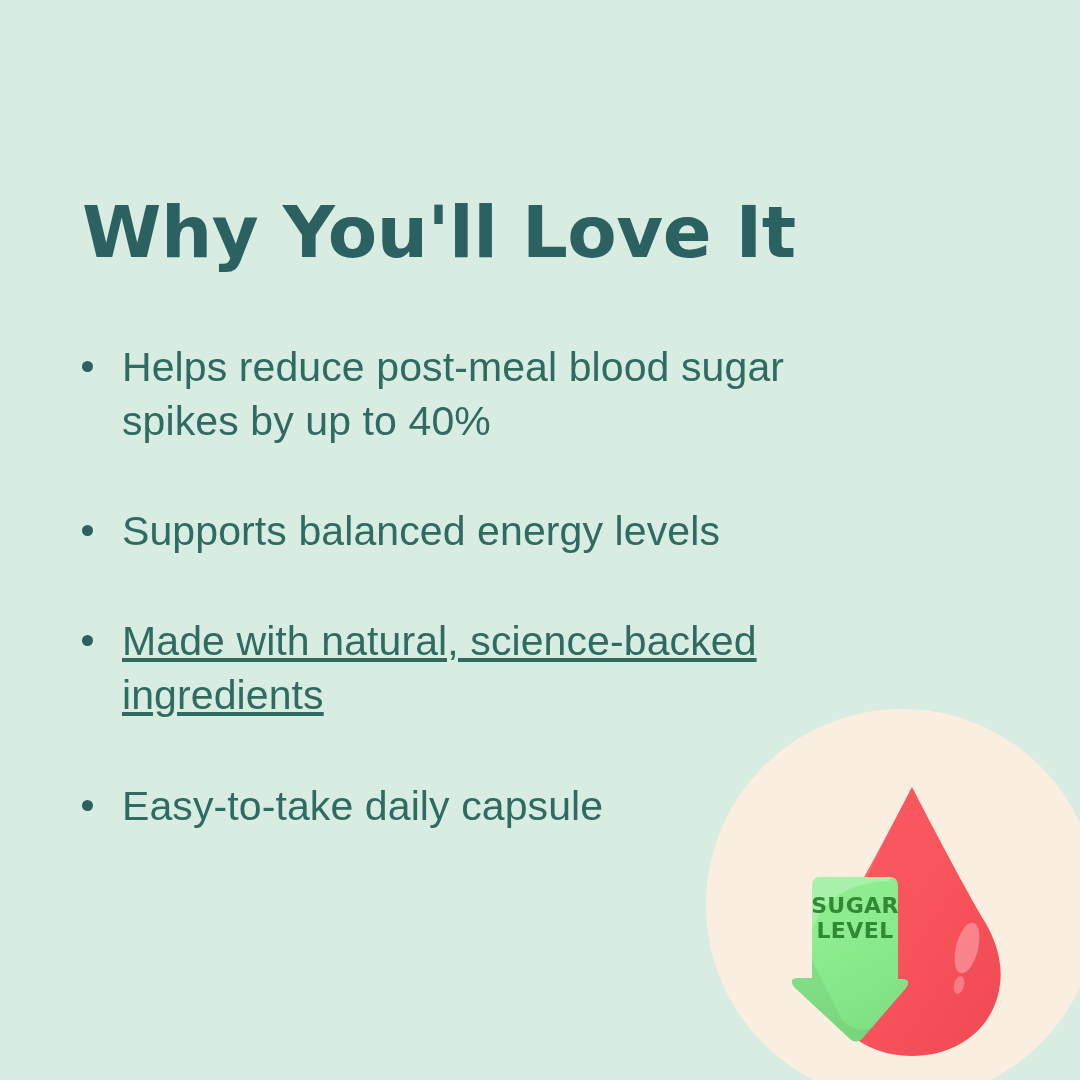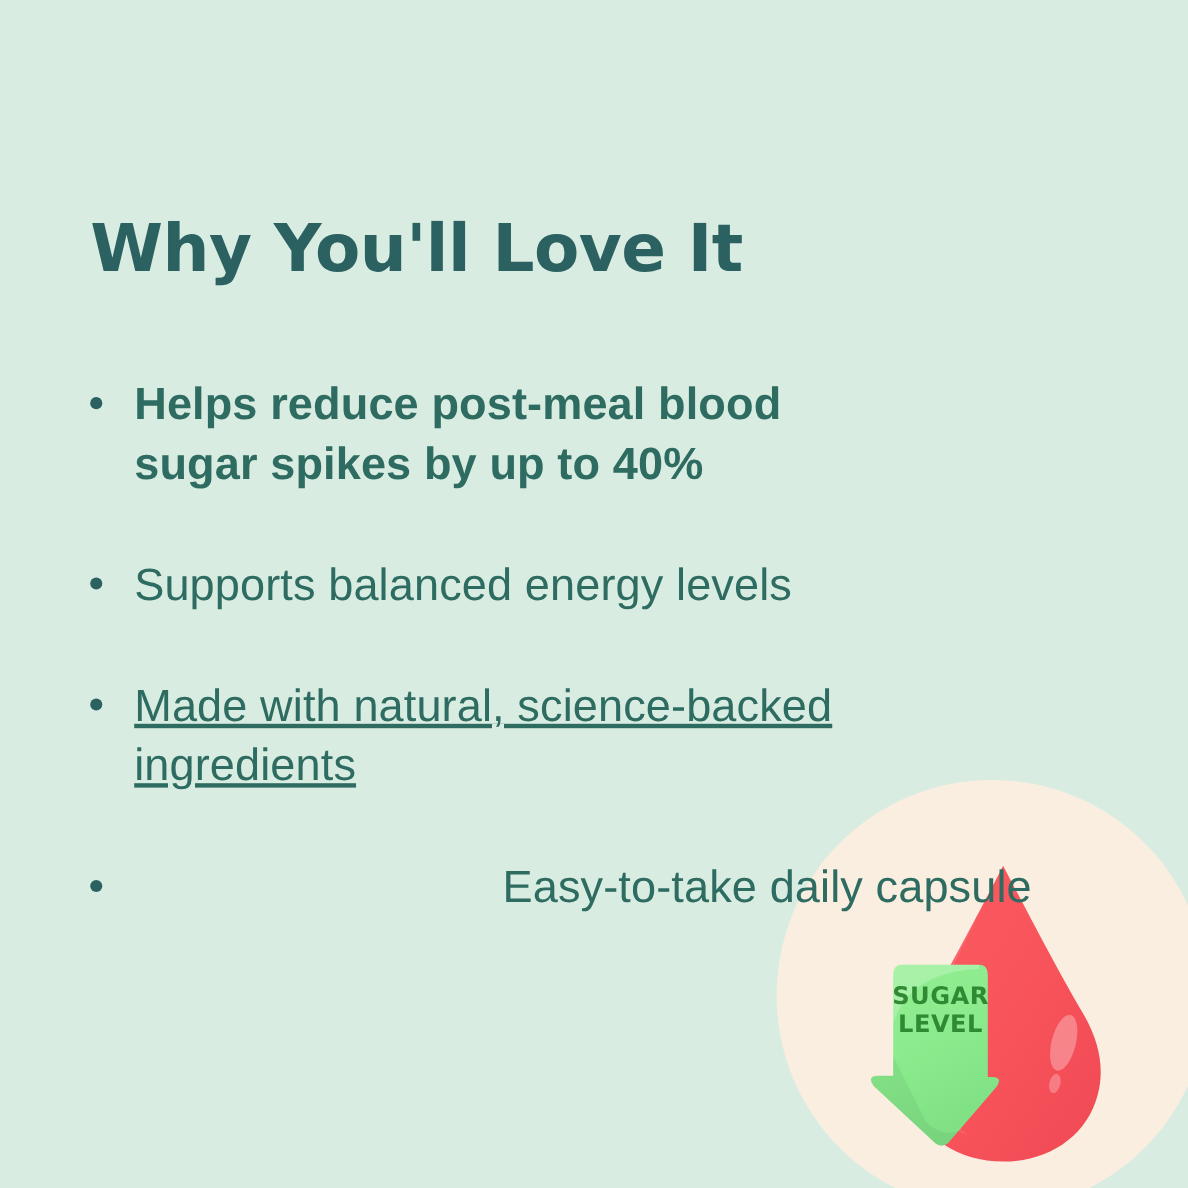--- a/index.html
+++ b/index.html
@@ -35,21 +35,21 @@
 
   
   #headline {
     position: absolute;
     left: 82px;
     top: 196px;
     width: 930px;
     margin: 0;
     font-family: "DejaVu Sans", sans-serif;
     font-weight: 700;
-    font-size: 60px;
+    font-size: 72px;
     line-height: 1.0;
     letter-spacing: -0.5px;
     color: #2b6161;
     white-space: nowrap;
   }
 
   
   #benefits {
     position: absolute;
     left: 78px;
@@ -64,38 +64,38 @@
     position: relative;
     padding-left: 44px;
     margin-bottom: 56px;
     font-family: "Liberation Sans", sans-serif;
     font-weight: 300;
     font-size: 41px;
     line-height: 1.32;
     letter-spacing: 0.1px;
     color: #2e6b60;
   }
-  .benefit:last-child { margin-bottom: 0; text-align: right; }
+  .benefit:last-child { margin-bottom: 0; }
 
   .benefit .dot {
     position: absolute;
     left: 4px;
     top: 21px;
     width: 11px;
     height: 11px;
     border-radius: 50%;
     background: #2b6161;
   }
 
   .benefit .txt {
     display: block;
   }
 
   
-  .benefit.w1 .txt { max-width: 700px; font-weight: bold; }
+  .benefit.w1 .txt { max-width: 700px; }
   .benefit.w3 .txt { max-width: 790px; text-decoration: underline; }
 </style>
 </head>
 <body>
 
 <div id="card">
 
   <svg id="illustration" viewBox="0 0 1080 1080">
     <defs>
       <clipPath id="frameClip">

